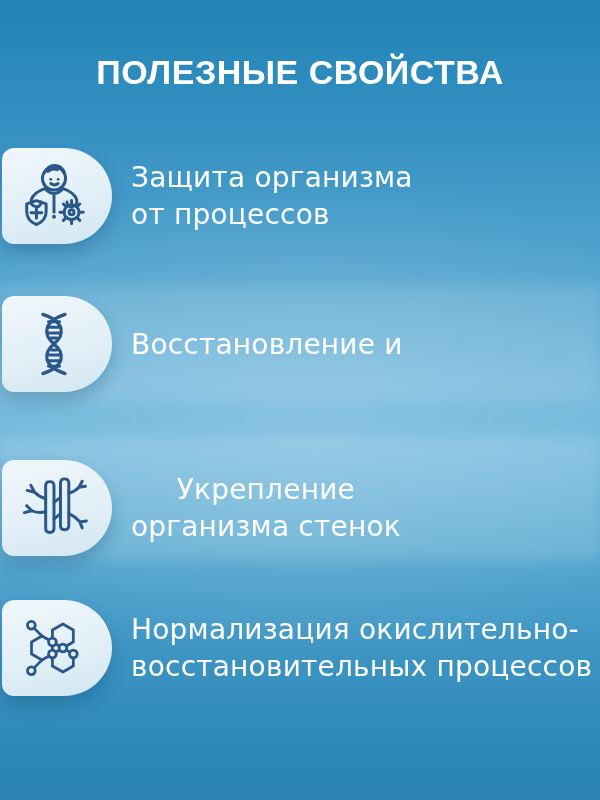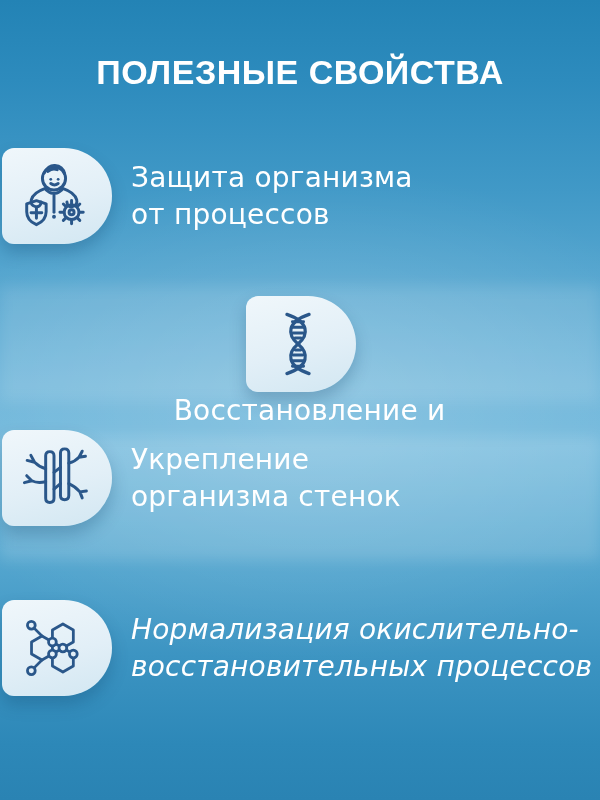--- a/index.html
+++ b/index.html
@@ -30,23 +30,23 @@
     font-weight:bold;
     font-size:34px;line-height:1.1;
     letter-spacing:0.5px;
     white-space:nowrap;
   }
   .feature-row{
     position:absolute;left:0;width:600px;height:96px;
     display:flex;align-items:center;
   }
   .feature-row.r1{top:148px;}
-  .feature-row.r2{top:296px;flex-direction:column;}
-  .feature-row.r3{top:430px;}
-  .feature-row.r4{top:600px;font-style:italic;}
+  .feature-row.r2{top:296px;}
+  .feature-row.r3{top:460px;text-align:center;}
+  .feature-row.r4{top:600px;}
   .pill{
     flex:0 0 auto;
     width:110px;height:96px;
     margin-left:2px;
     border-radius:12px 48px 48px 12px;
     background:linear-gradient(165deg,#f0f7fb 0%,#e2eff7 55%,#d2e7f2 100%);
     box-shadow:0 9px 16px rgba(10,60,100,0.25);
     display:flex;align-items:center;justify-content:center;
   }
   .pill svg{display:block;width:74px;height:74px;margin-right:6px;}

